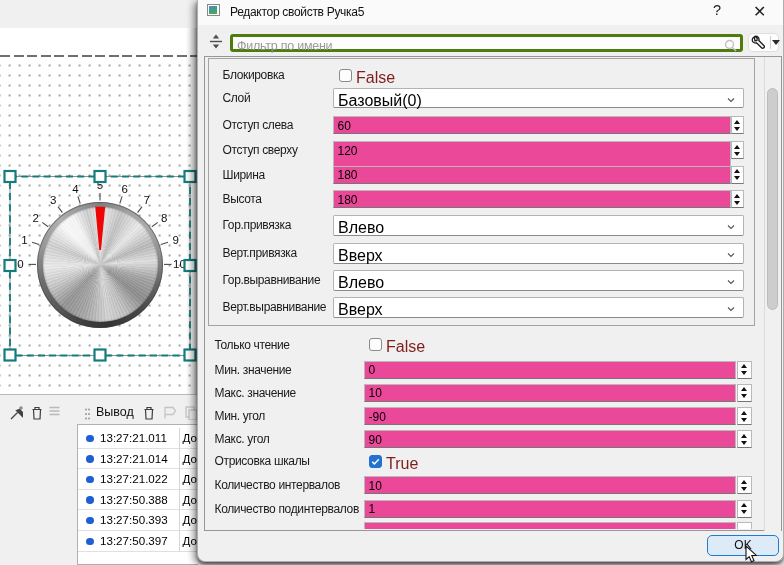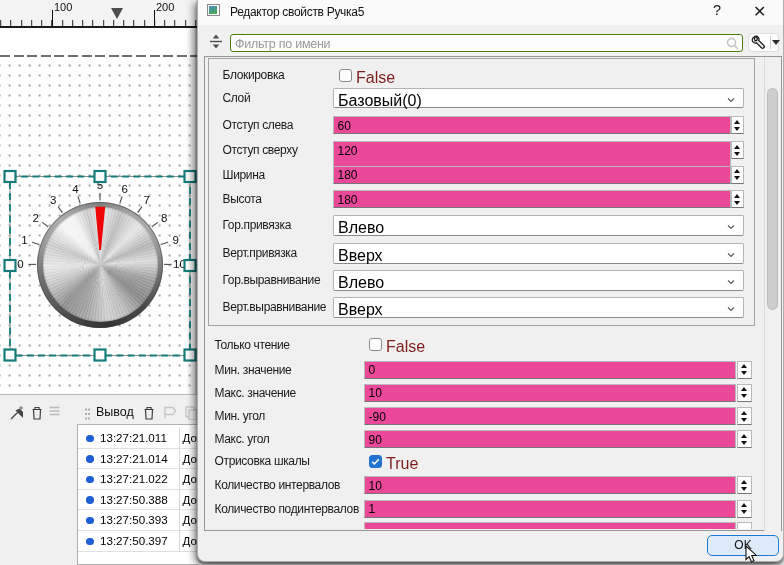--- a/index.html
+++ b/index.html
@@ -57,21 +57,21 @@
 #dlg{left:197px;top:0;width:587px;height:562px;background:#f0f0f0;
  border:1px solid #aeaeae;border-top:none;border-radius:0 0 8px 8px;
  box-shadow:-4px 2px 7px rgba(0,0,0,0.30),0 2px 3px rgba(0,0,0,0.42),0 5px 9px rgba(0,0,0,0.28);}
 #titlebar{left:0;top:0;width:585px;height:25px;background:#fafafa;border-radius:0;}
 #ticon{left:9px;top:4px;width:13px;height:12px;border:1px solid #8a8a8a;background:#fff;}
 #ticonin{left:1px;top:1px;width:8px;height:8px;background:linear-gradient(160deg,#5588c0 0%,#3f9f7f 55%,#52b04a 100%);}
 #ttext{left:32px;top:5px;font-size:12px;letter-spacing:-0.3px;color:#111;}
 #thelp{left:515px;top:2px;font-size:14.5px;color:#222;}
 #tclose{left:555px;top:2px;font-size:16px;color:#222;}
 #toolbar{left:0;top:25px;width:585px;height:31px;background:#f0f0f0;}
-#finput{left:32px;top:33.5px;width:513px;height:18px;background:#fdfdfd;border:1px solid #4d7c0f;border-radius:3px;}
+#finput{left:32px;top:33.5px;width:513px;height:18px;background:#fdfdfd;border:3px solid #4d7c0f;border-radius:3px;}
 #fph{position:absolute;left:4px;top:2px;font-size:12.5px;letter-spacing:-0.25px;color:#9a9a9a;}
 #wbtn{left:550px;top:33px;width:31px;height:19px;background:#fdfdfd;border:1px solid #dedede;border-radius:4px;}
 
 #scroll{left:6px;top:56px;width:578px;height:475px;border:1px solid #979797;background:#f0f0f0;}
 .plabel{position:absolute;font-size:12px;letter-spacing:-0.35px;color:#1a1a1a;white-space:nowrap;}
 .spin{position:absolute;background:#ec4899;border:1px solid #b9b9b9;border-bottom-color:#767676;text-decoration:underline;}
 .spinval{position:absolute;left:4px;top:1.5px;font-size:12px;color:#000;}
 .sbtn{position:absolute;background:#fff;border:1px solid #b9b9b9;border-bottom-color:#767676;}
 .aru{position:absolute;left:50%;margin-left:-3px;top:2.5px;width:0;height:0;border-left:3.2px solid transparent;border-right:3.2px solid transparent;border-bottom:4px solid #111;}
 .ard{position:absolute;left:50%;margin-left:-3px;bottom:2.5px;width:0;height:0;border-left:3.2px solid transparent;border-right:3.2px solid transparent;border-top:4px solid #111;}
@@ -81,28 +81,20 @@
 .cb{position:absolute;width:13px;height:13px;background:#fdfdfd;border:1px solid #8a8a8a;border-radius:3px;}
 .cblbl{position:absolute;font-size:16px;color:#7f1d1d;}
 .cbon{position:absolute;width:13px;height:13px;background:#2273cf;border:1px solid #2273cf;border-radius:3px;}
 
 #sbtrack{left:566px;top:56.5px;width:17px;height:474px;background:#f0f0f0;border-left:1px solid #dadada;}
 #sbthumb{left:569px;top:88px;width:11px;height:222px;background:#cdcdcd;border:1px solid #bcbcbc;border-radius:5.5px;}
 #okbtn{left:509px;top:535px;width:72px;height:21px;background:#ddeaf7;border:1.5px solid #1f7ad2;border-radius:5px;font-size:12px;color:#111;text-align:center;line-height:18px;}
 </style></head>
 <body>
 <div id="app">
- <div id="ruler" class="abs">
-   <div class="tickminor abs"></div>
-   <div class="tickmajor abs" style="left:51.5px;"></div>
-   <div class="tickmajor abs" style="left:154px;"></div>
-   <div class="rlabel abs" style="left:54px;">100</div>
-   <div class="rlabel abs" style="left:156px;">200</div>
-   <div id="rmark" class="abs"></div>
- </div>
  <div id="canvas" class="abs">
    <div id="dots" class="abs"></div>
    <div id="pageline" class="abs"></div>
    <div id="knob" class="abs">
         <div id="knobface" class="abs"></div>
       </div>
    <svg id="overlay" class="abs" width="198" height="367" viewBox="0 0 198 367">
      <g stroke="#4e4e4e" stroke-width="1.1">
        <line x1="36.0" y1="236.4" x2="28.5" y2="236.4"></line>
           <line x1="39.1" y1="216.6" x2="32.0" y2="214.3"></line>

